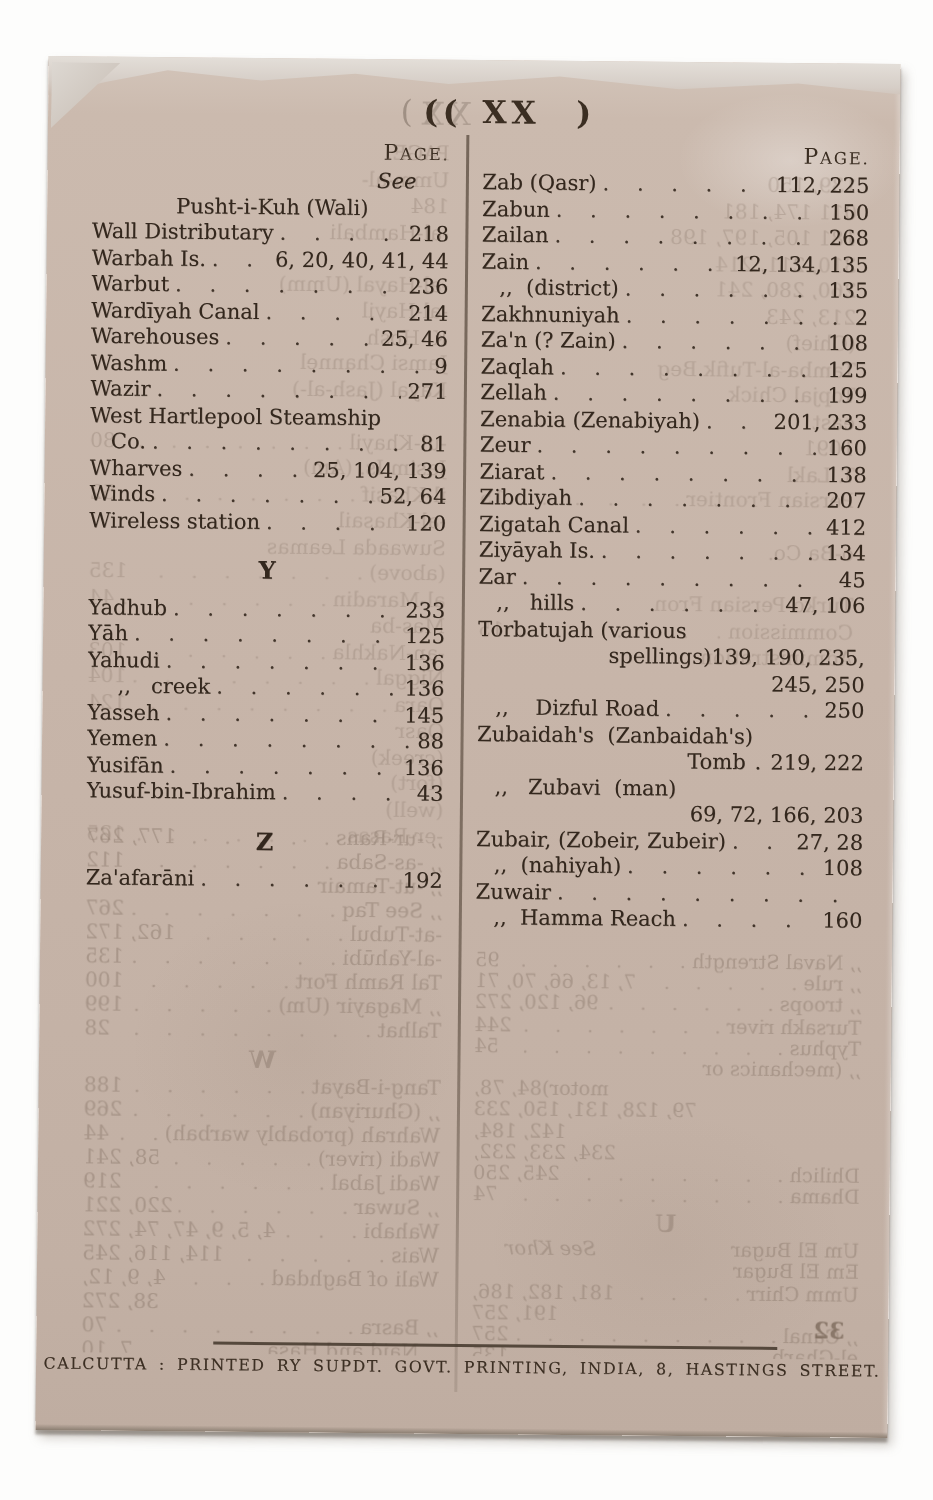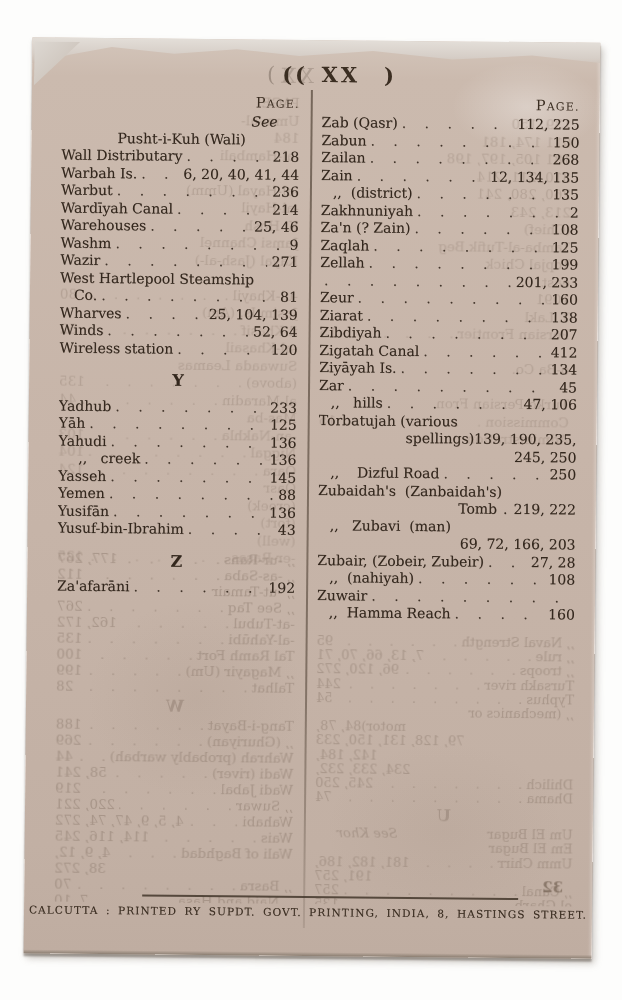--- a/index.html
+++ b/index.html
@@ -581,20 +581,21 @@
           <span class="lbl">Zaqlah</span>
           <span class="ldr"> .  .  .  .  .  .  .  .  .</span>
           <span class="pg">125</span>
         </div>
         <div class="entry-row">
           <span class="lbl">Zellah</span>
           <span class="ldr"> .  .  .  .  .  .  .  .  .</span>
           <span class="pg">199</span>
         </div>
         <div class="entry-row">
+          <span class="lbl">Zenabia (Zenabiyah)</span>
           <span class="ldr"> .  .  .  .  .  .  .  .  .</span>
           <span class="pg">201, 233</span>
         </div>
         <div class="entry-row">
           <span class="lbl">Zeur</span>
           <span class="ldr"> .  .  .  .  .  .  .  .  .</span>
           <span class="pg">160</span>
         </div>
         <div class="entry-row">
           <span class="lbl">Ziarat</span>

